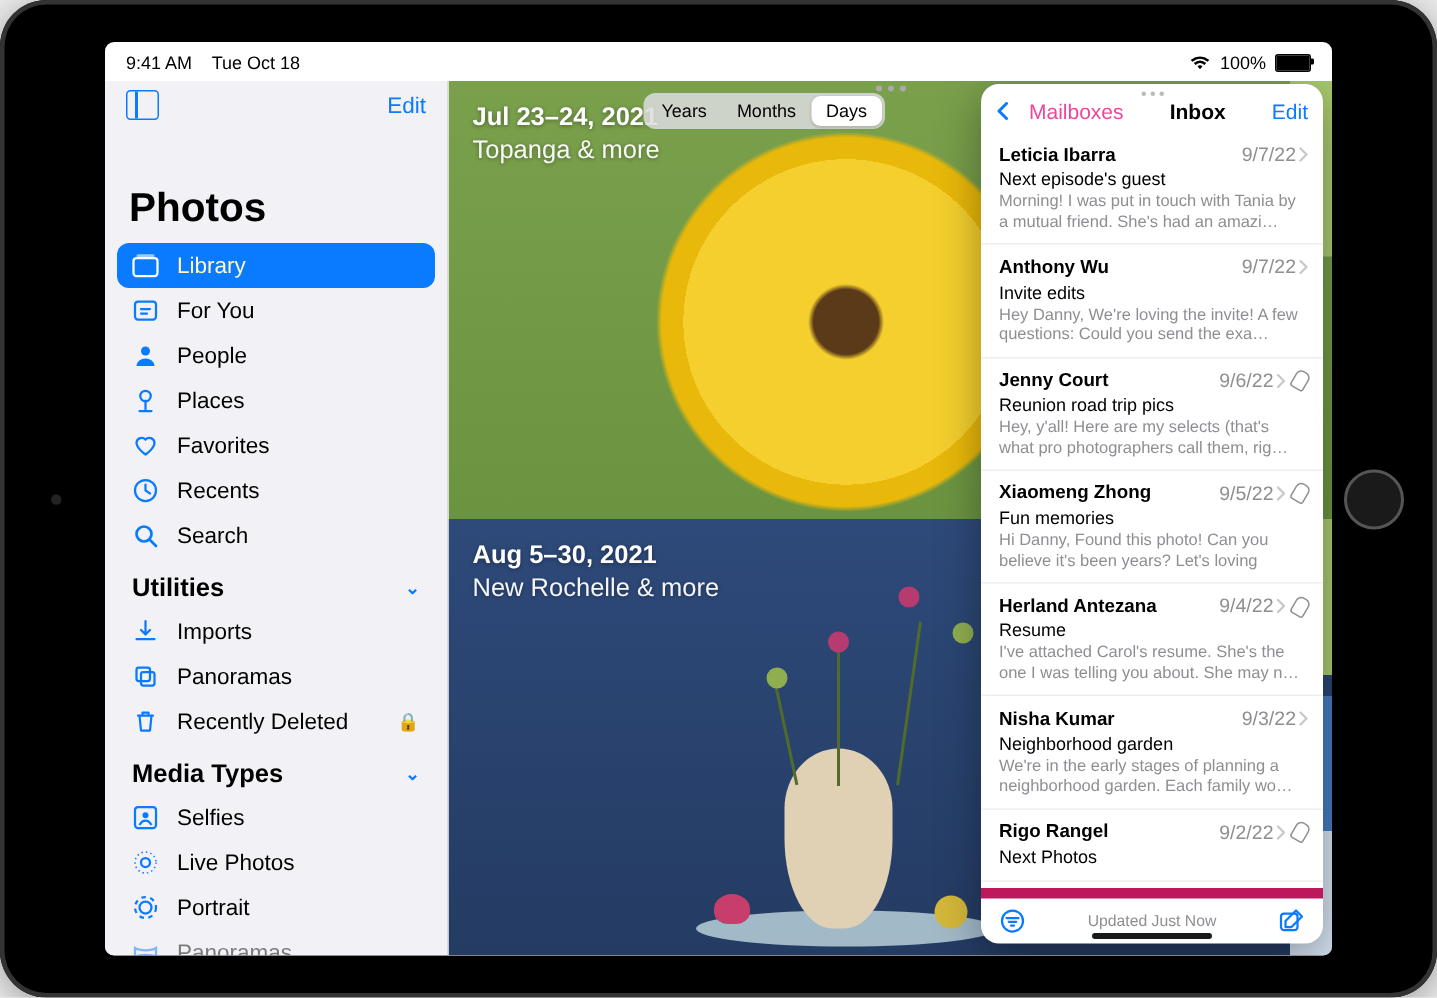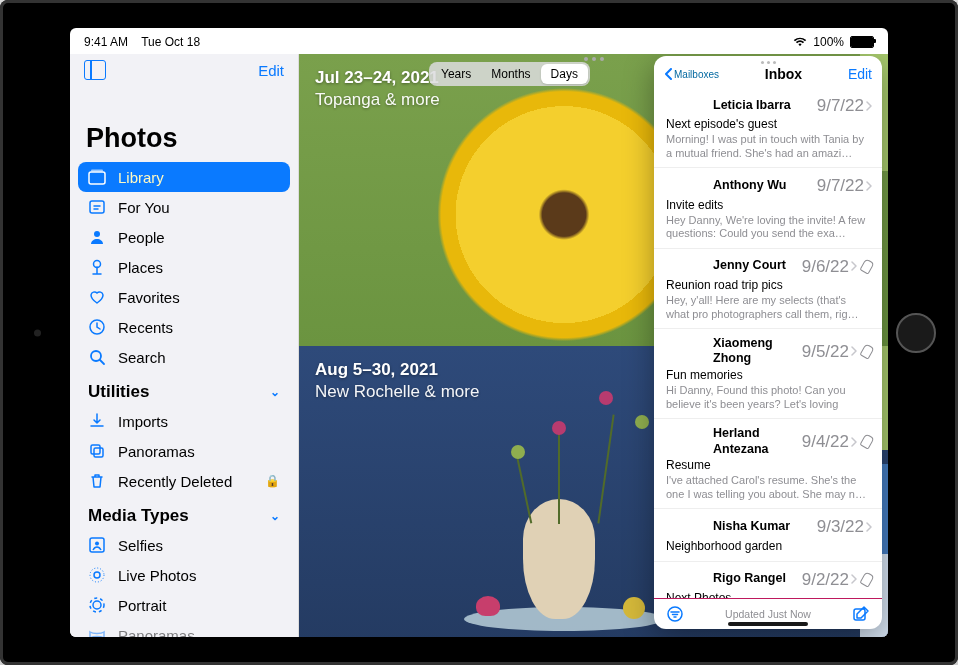--- a/index.html
+++ b/index.html
@@ -5,21 +5,21 @@
 html, body {
   margin: 0;
   padding: 0;
   font-family: -apple-system, BlinkMacSystemFont, "Helvetica Neue", Arial, sans-serif;
   background: #e8e8e8;
 }
 .device-frame {
   width: 958px;
   height: 665px;
   background: #000;
-  border-radius: 8px;
+  border-radius: 31px;
   position: relative;
   box-shadow: inset 0 0 0 3px #333, 0 4px 20px rgba(0,0,0,0.3);
   overflow: hidden;
 }
 .screen {
   position: absolute;
   top: 28px;
   left: 70px;
   right: 70px;
   bottom: 28px;
@@ -214,40 +214,40 @@
 }
 .mail-dots {
   display:flex;justify-content:center;gap:3px;padding:5px 0 2px;
 }
 .mail-dots span{width:3px;height:3px;border-radius:50%;background:#bbb;}
 .mail-header {
   display:flex;align-items:center;justify-content:space-between;
   padding: 0 10px 6px;
   font-size:14px;
 }
-.mail-back { color:#0369a1; display:flex;align-items:center;gap:2px; font-size:10px;}
+.mail-back { color:#ec4899; display:flex;align-items:center;gap:14px; font-size:14px;}
 .mail-title { font-weight:600; font-size:14px;}
 .mail-edit  { color:#0a7aff; font-size:14px;}
 .mail-list { flex:1; overflow:hidden;}
 .mail-item {
   padding:7px 10px 7px 12px;
   border-bottom:1px solid #eee;
   font-size:11.5px;
   line-height:1.25;
 }
-.mail-row1 {display:flex;justify-content:space-between;align-items:center;margin-left:47px;}
+.mail-row1 {display:flex;justify-content:space-between;align-items:flex-end;}
 .mail-from { font-weight:700; font-size:12.5px;}
-.mail-date { color:#8e8e93; font-size:17px; display:flex;align-items:center;gap:2px;}
+.mail-date { color:#8e8e93; font-size:13px; display:flex;align-items:center;gap:2px;}
 .mail-subj { font-size:12px; margin-top:1px;}
 .mail-prev { color:#8e8e93; font-size:11px; margin-top:1px; max-height:27px; overflow:hidden;}
 .attach::after{content:"";display:inline-block;width:8px;height:11px;border:1px solid #8e8e93;border-radius:4px 4px 2px 2px;margin-left:3px;transform:rotate(30deg);}
 .mail-footer {
   display:flex;align-items:center;justify-content:space-between;
   padding:6px 12px;
-  border-top:1px solid #be185d;
+  border-top:7px solid #be185d;
   font-size:10.5px;
   color:#8e8e93;
 }
 .mf-icon{width:18px;height:18px;color:#0a7aff;}
 .home-indicator{
   position:absolute;
   bottom:3px;
   left:50%;
   transform:translateX(-50%);
   width:80px;height:4px;background:#000;border-radius:3px;opacity:0.9;
@@ -546,20 +546,21 @@
                 <div class="mail-prev">I've attached Carol's resume. She's the one I was telling you about. She may n…</div>
               </div>
               <div class="mail-item">
                 <div class="mail-row1">
                   <span class="mail-from">Nisha Kumar</span>
                   <span class="mail-date">9/3/22 <svg width="6" height="10" viewBox="0 0 6 10">
                       <path d="M1 1l4 4-4 4" stroke="#c7c7cc" stroke-width="1.5" fill="none" stroke-linecap="round" stroke-linejoin="round"></path>
                     </svg></span>
                 </div>
                 <div class="mail-subj">Neighborhood garden</div>
+                <div class="mail-prev">We're in the early stages of planning a neighborhood garden. Each family wo…</div>
               </div>
               <div class="mail-item">
                 <div class="mail-row1">
                   <span class="mail-from">Rigo Rangel</span>
                   <span class="mail-date attach">9/2/22 <svg width="6" height="10" viewBox="0 0 6 10">
                       <path d="M1 1l4 4-4 4" stroke="#c7c7cc" stroke-width="1.5" fill="none" stroke-linecap="round" stroke-linejoin="round"></path>
                     </svg></span>
                 </div>
                 <div class="mail-subj">Next Photos</div>
                 <div class="mail-prev"></div>

